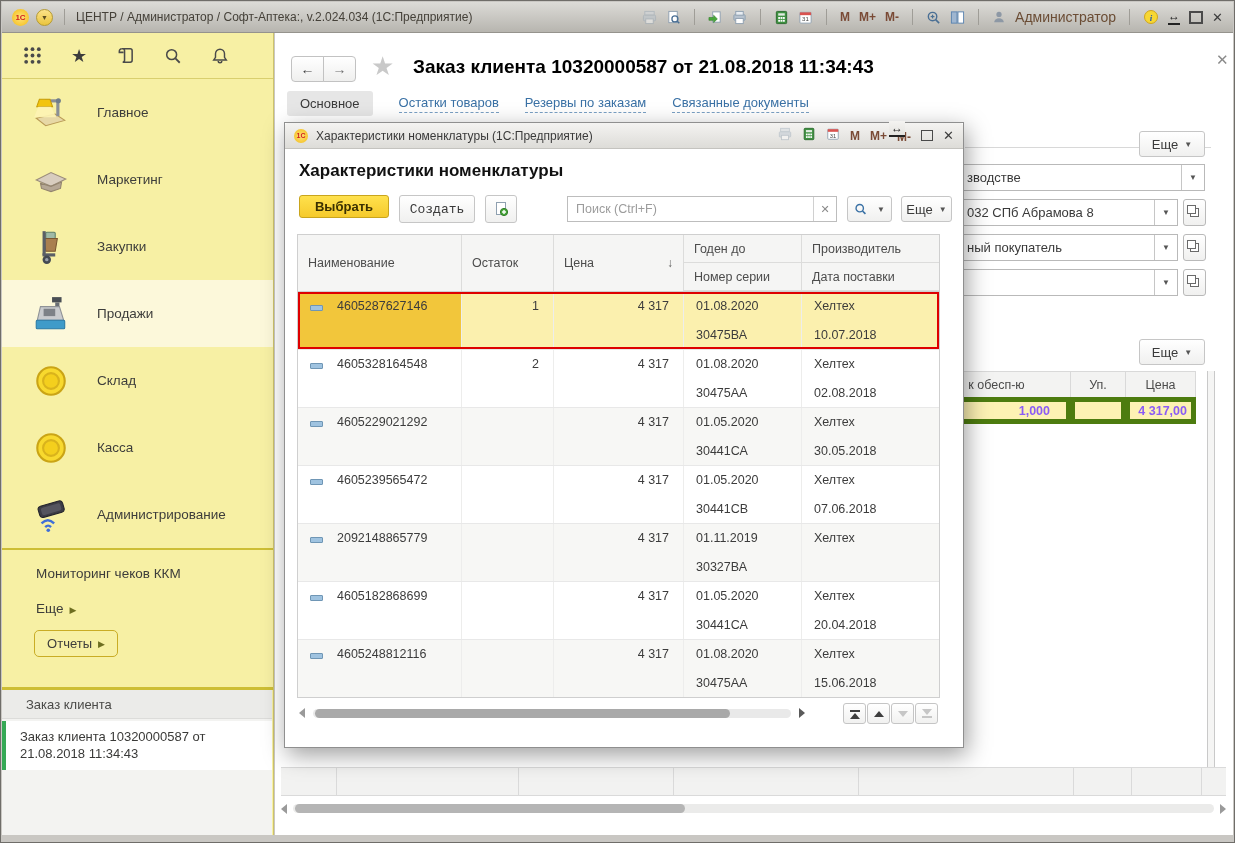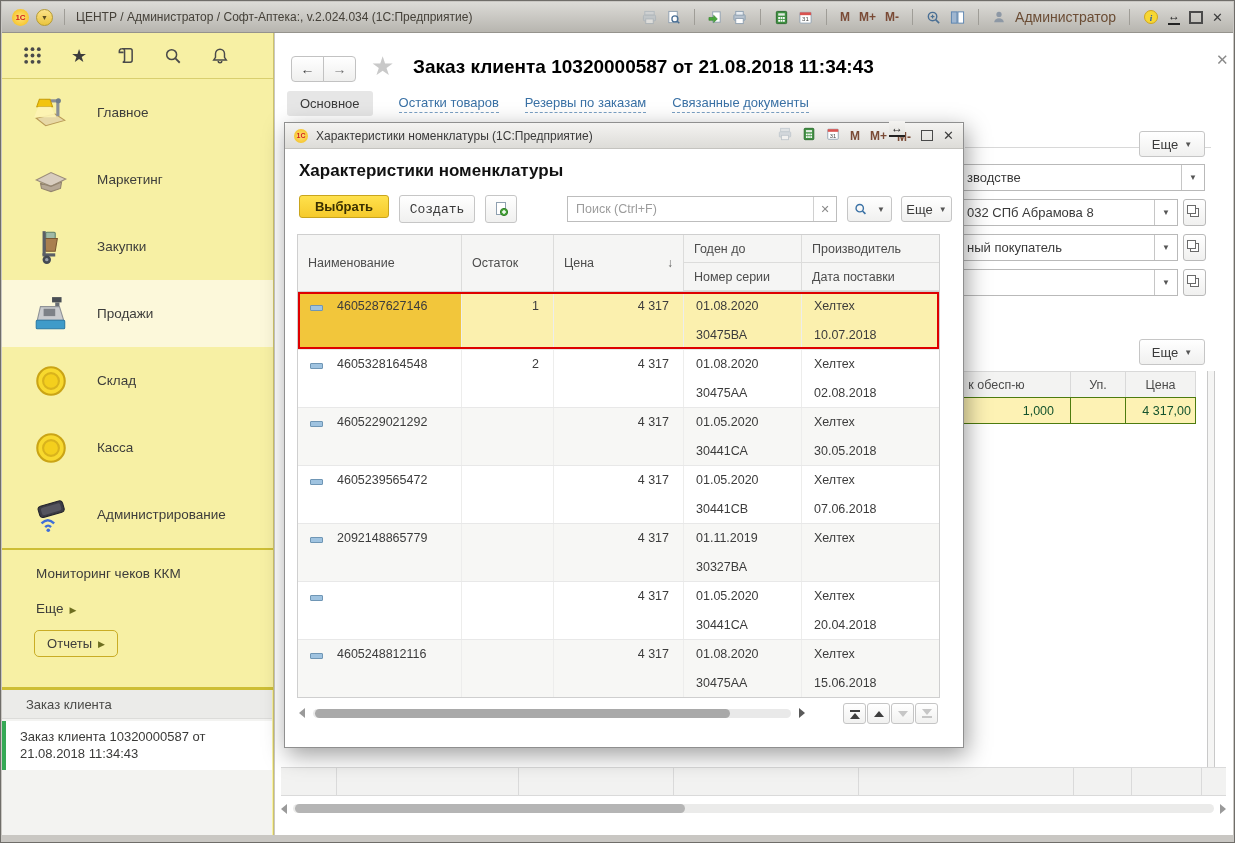--- a/index.html
+++ b/index.html
@@ -76,21 +76,21 @@
     display:flex;align-items:center;justify-content:center;font-size:8px;color:#555;cursor:pointer;}
   .openbtn{position:absolute;left:908px;width:23px;height:27px;background:linear-gradient(#fff,#f0f0ef);
     border:1px solid #b9b9b9;border-radius:3px;box-sizing:border-box;cursor:pointer;
     display:flex;align-items:center;justify-content:center;}
   .openbtn i{display:block;width:7px;height:7px;border:1.4px solid #6a6a6a;position:relative;background:#fff;}
   .openbtn i::after{content:"";position:absolute;width:7px;height:7px;border:1.4px solid #6a6a6a;
     left:-4px;top:-4px;background:#fff;}
   .more-goods{position:absolute;left:864px;top:306px;width:66px;height:26px;}
   .gh,.gc{position:absolute;height:27px;box-sizing:border-box;display:flex;align-items:center;font-size:12.5px;}
   .gh{top:338px;background:#f3f3f2;border:1px solid #d9d9d9;color:#4c4c4c;justify-content:center;}
-  .gc{top:364px;background:#fdf2b4;border:1px solid #4d7c0f;color:#14532d;justify-content:flex-end;}
+  .gc{top:364px;background:#fdf2b4;border:5px solid #4d7c0f;color:#8b5cf6;justify-content:flex-end;font-weight:bold;}
   .vscroll{position:absolute;left:932px;top:338px;width:8px;height:424px;background:#f5f5f4;
     border-left:1px solid #c9c9c9;border-right:1px solid #c9c9c9;box-sizing:border-box;cursor:pointer;}
   .bot-row{position:absolute;left:6px;top:734px;width:945px;height:29px;background:#f2f2f1;
     border-top:1px solid #dadada;border-bottom:1px solid #dadada;box-sizing:border-box;}
   .bot-row span{position:absolute;top:0;bottom:0;width:1px;background:#dadada;}
   .hscroll{position:absolute;left:6px;top:769px;width:945px;height:13px;}
   .hscroll .track{position:absolute;left:12px;right:12px;top:2px;height:9px;background:#ebebea;border-radius:5px;}
   .hscroll .thumb{position:absolute;left:14px;top:2px;width:390px;height:9px;background:#b5b5b5;border-radius:5px;cursor:pointer;}
   .sarr{position:absolute;top:2px;width:0;height:0;border-top:5px solid transparent;border-bottom:5px solid transparent;cursor:pointer;}
   .sarr.l{left:0;border-right:6px solid #9a9a9a;}
@@ -627,20 +627,21 @@
               <span>30327ВА</span>
             </div>
             <div class="tc c5">
               <span>Хелтех</span>
               <span></span>
             </div>
           </div>
           <div class="trow">
             <div class="tc c1">
               <span class="dash"></span>
+              <span class="tv">4605182868699</span>
             </div>
             <div class="tc c2">
               <span class="tv"></span>
             </div>
             <div class="tc c3">
               <span class="tv">4 317</span>
             </div>
             <div class="tc c4">
               <span>01.05.2020</span>
               <span>30441СА</span>

